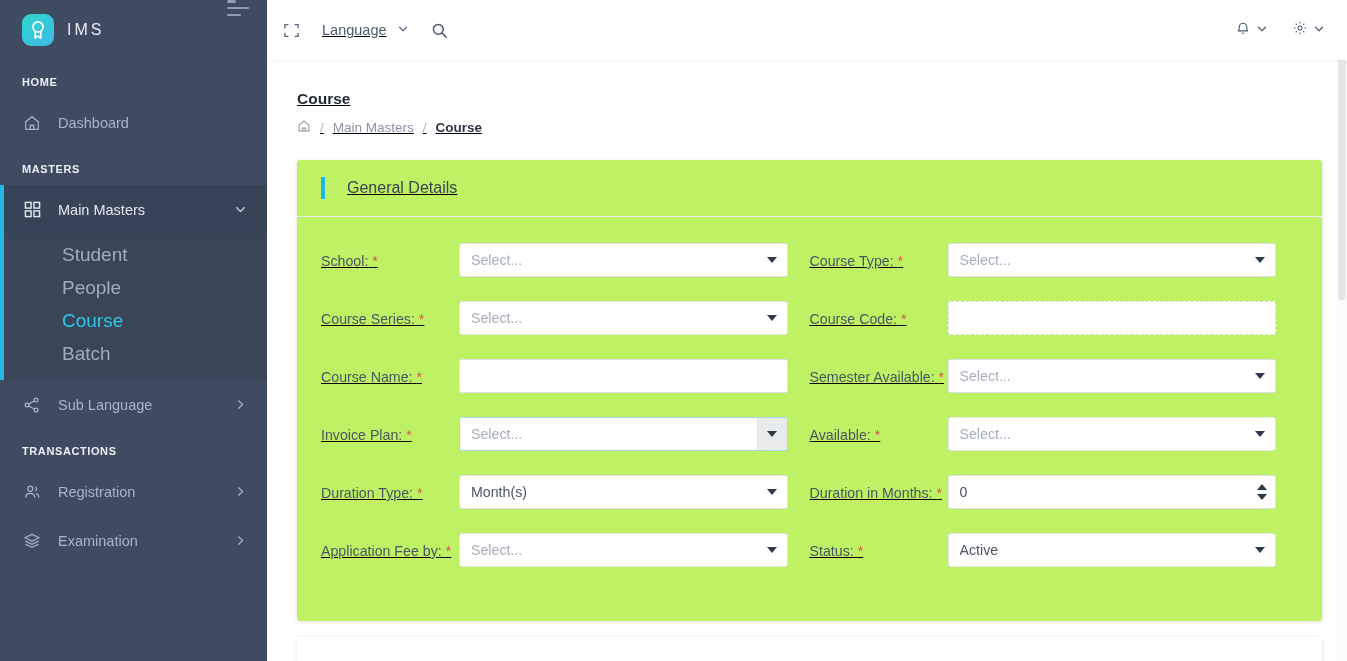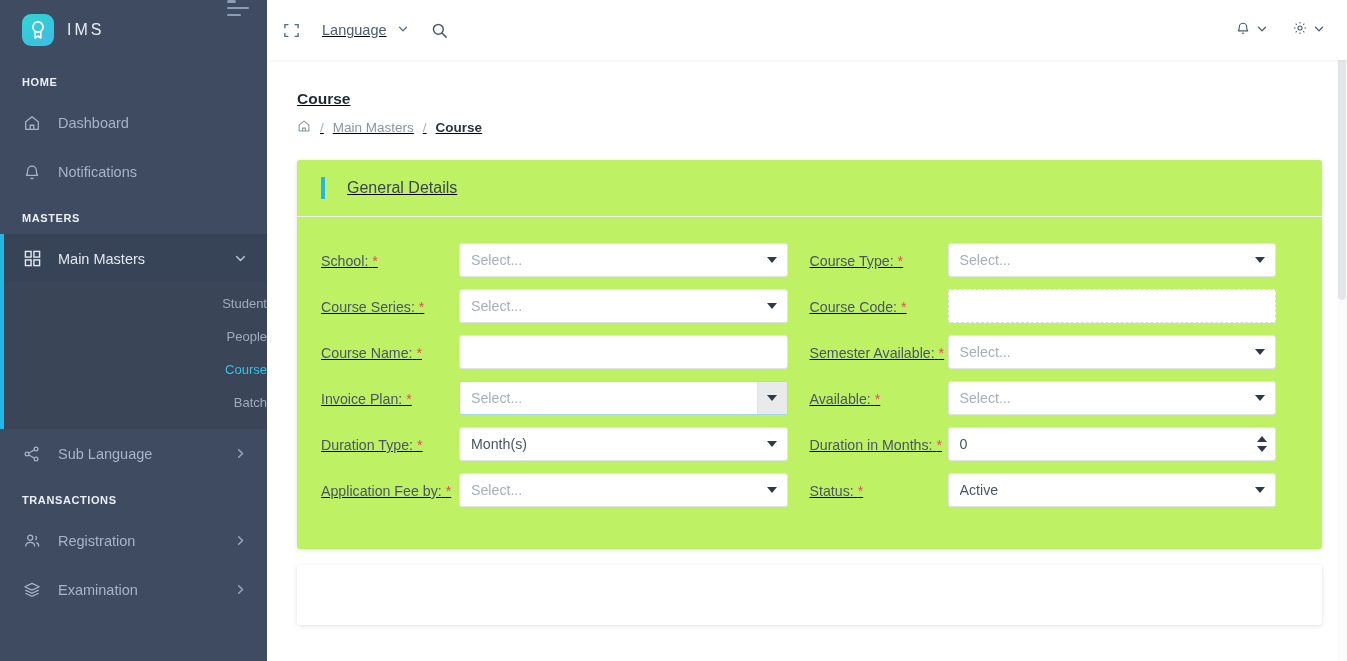--- a/index.html
+++ b/index.html
@@ -60,21 +60,21 @@
     content: ""; position: absolute; left: 0; top: 0; bottom: 0; width: 4px;
     background: #23b7e5;
   }
   .submenu { background: #3a4658; position: relative; padding: 4px 0 10px 0; }
   .submenu::before {
     content: ""; position: absolute; left: 0; top: -1px; bottom: 0; width: 4px;
     background: #23b7e5;
   }
   .sub-item {
     height: 33px; display: flex; align-items: center;
-    padding-left: 62px; color: #9fabbe; font-size: 13px; cursor: pointer; justify-content: flex-end;
+    padding-left: 62px; color: #9fabbe; font-size: 19px; cursor: pointer;
   }
   .sub-item.active { color: #2ec5e8; }
 
   
   .main {
     flex: 1; height: 661px; background: #ffffff; position: relative;
     overflow: hidden;
     text-decoration: underline;
   }
   .topbar {
@@ -107,21 +107,21 @@
   .card-head {
     height: 57px; display: flex; align-items: center; padding: 0 24px;
     border-bottom: 1px solid #eceef1;
   }
   .card-head .bar { width: 4px; height: 22px; background: #23b7e5; margin-right: 22px; }
   .card-head .ttl { font-size: 16px; color: #3a4352; }
 
   .card-body { padding: 26px 24px 30px 24px; }
   .row { display: flex; gap: 0; }
   .col { width: 50%; display: flex; align-items: flex-start; padding-right: 22px; }
-  .fgroup { display: flex; align-items: center; width: 100%; margin-bottom: 12px; min-height: 34px; }
+  .fgroup { display: flex; align-items: center; width: 100%; margin-bottom: 24px; min-height: 34px; }
   .fgroup.tall { align-items: flex-start; }
   .flabel {
     width: 138px; flex: 0 0 138px; font-size: 14.2px; color: #4b5563;
     padding-top: 2px;
   }
   .req { color: #d9534f; }
   .fctrl { flex: 1; position: relative; border-radius: 12px; }
 
   .inp {
     width: 100%; height: 34px; border: 1px solid #dfe3e8; border-radius: 3px;
@@ -202,29 +202,20 @@
     <div class="sb-item">
       <span class="ico">
         <svg width="18" height="18" viewBox="0 0 20 20" fill="none" stroke="#a8b4c7" stroke-width="1.4">
           <path d="M3 8.5 L10 3 L17 8.5 V17 H3 Z" stroke-linejoin="round"></path>
           <path d="M8 17 v-4.5 h4 V17"></path>
         </svg>
       </span>
       <span class="lbl">Dashboard</span>
     </div>
 
-    <div class="sb-item">
-      <span class="ico">
-        <svg width="18" height="18" viewBox="0 0 20 20" fill="none" stroke="#a8b4c7" stroke-width="1.4">
-          <path d="M5.2 8.4a4.8 4.8 0 0 1 9.6 0c0 4 1.4 5.3 1.4 5.3H3.8s1.4-1.3 1.4-5.3Z" stroke-linejoin="round"></path>
-          <path d="M8.4 16.3a1.8 1.8 0 0 0 3.2 0"></path>
-        </svg>
-      </span>
-      <span class="lbl">Notifications</span>
-    </div>
 
     <div class="sb-section">MASTERS</div>
 
     <div class="sb-item sb-group-active">
       <span class="ico">
         <svg width="17" height="17" viewBox="0 0 18 18" fill="none" stroke="#e4e9f0" stroke-width="1.5">
           <rect x="1.5" y="1.5" width="6" height="6"></rect>
             <rect x="10.5" y="1.5" width="6" height="6"></rect>
           <rect x="1.5" y="10.5" width="6" height="6"></rect>
             <rect x="10.5" y="10.5" width="6" height="6"></rect>

